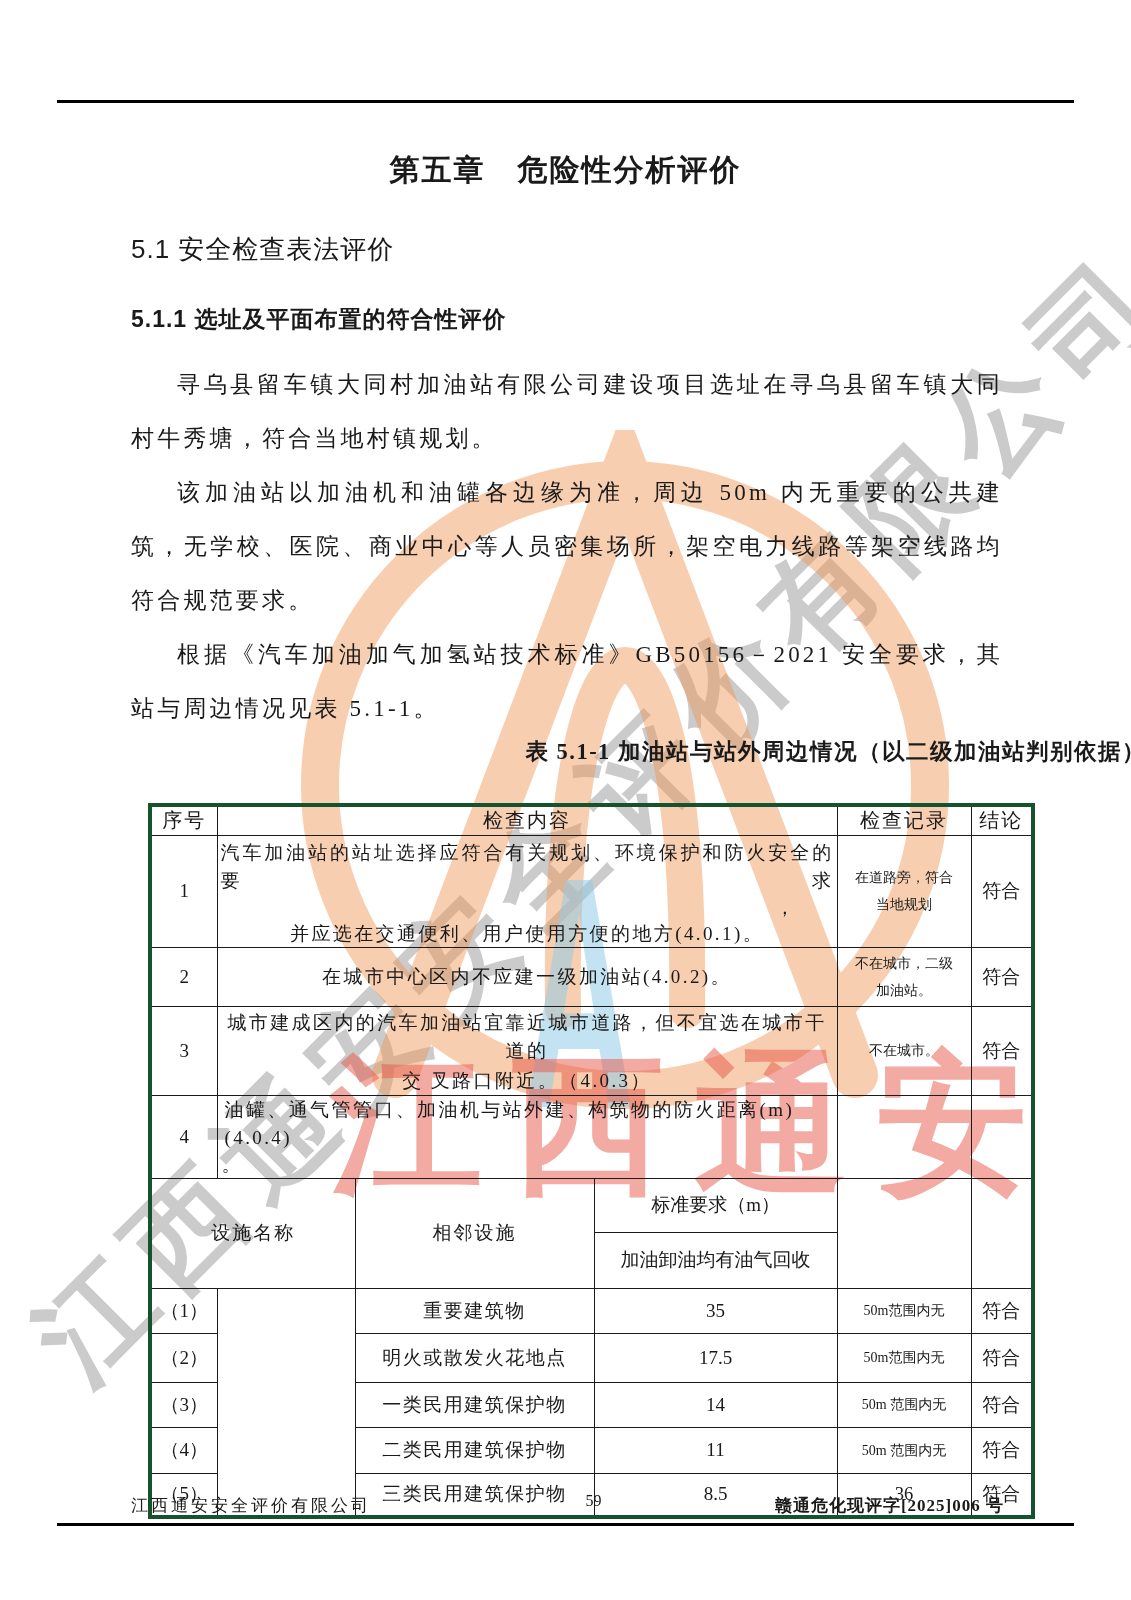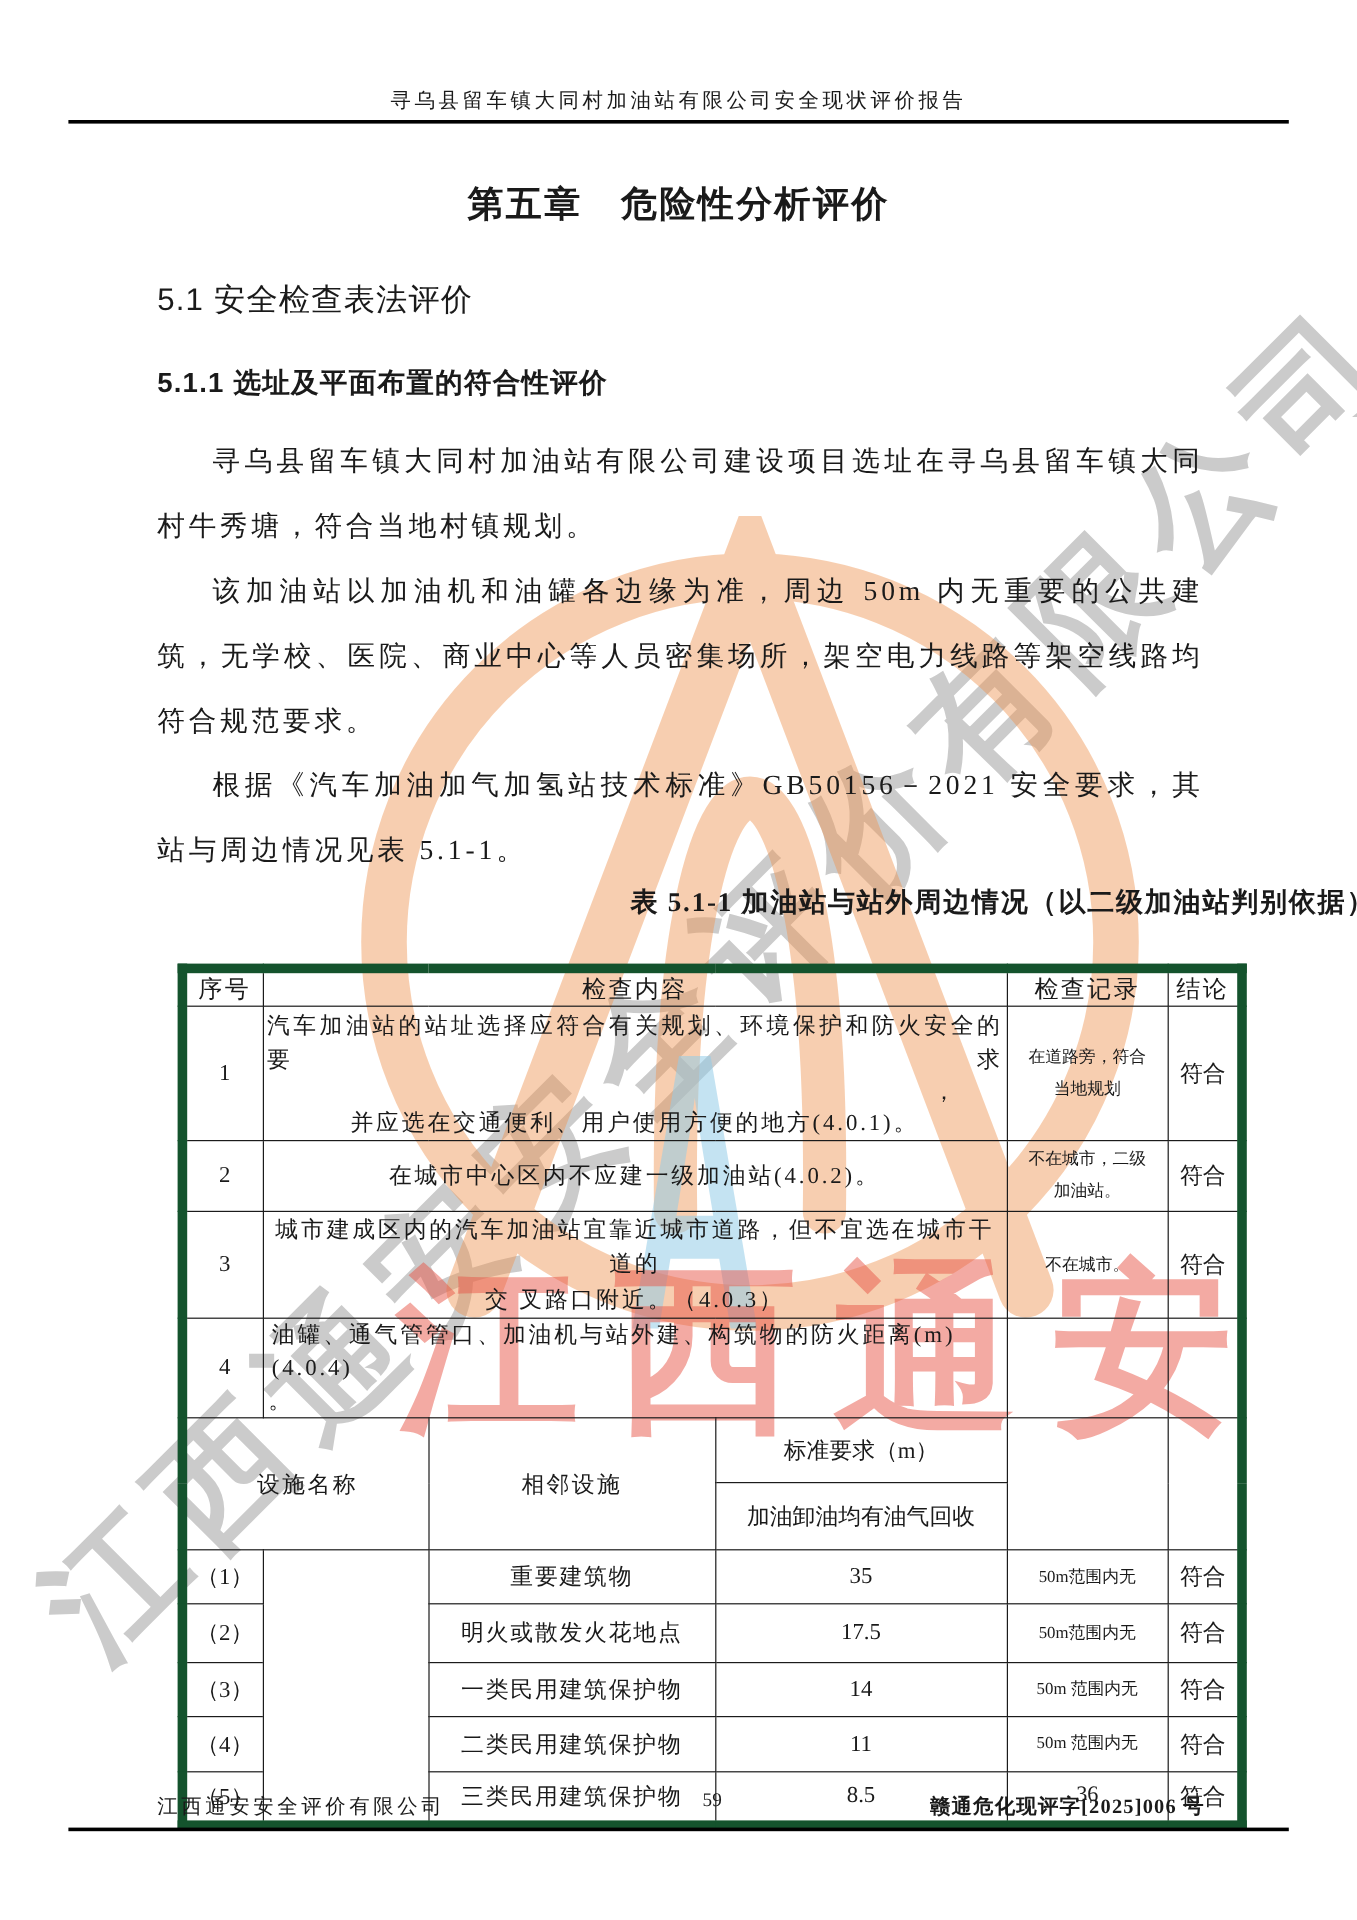--- a/index.html
+++ b/index.html
@@ -30,21 +30,21 @@
   .h-511{position:absolute;top:304px;left:131px;font-family:"Liberation Sans","DejaVu Sans",sans-serif;
          font-weight:bold;font-size:23px;letter-spacing:1px;}
   .body-text{position:absolute;top:358px;left:131px;width:872px;font-size:23px;
              letter-spacing:3.2px;line-height:54px;text-align:justify;}
   .body-text p{margin:0;text-indent:2em;}
   .tbl-title{position:absolute;top:736px;left:0;width:100%;text-align:right;font-weight:bold;
              font-size:22.5px;letter-spacing:1.5px;margin-left:15px;}
   
   table.chk{position:absolute;top:803px;left:148px;width:883px;border-collapse:collapse;
             table-layout:fixed;font-size:19px;}
-  table.chk{border:8px solid #14532d;}
+  table.chk{border:4px solid #14532d;}
   table.chk td,table.chk th{border:1.5px solid #1b1b1b;padding:0;text-align:center;
             vertical-align:middle;font-weight:normal;overflow:hidden;}
   th.hd{font-weight:bold;font-size:20px;letter-spacing:2px;}
   td.cnt{letter-spacing:2.4px;}
   .l1{text-align:justify;text-align-last:justify;padding:3px 3px 0 3px;line-height:28px;}
   .l2{text-align:right;padding-right:40px;line-height:25px;}
   .l3{text-align:center;line-height:27px;}
   .c2a{line-height:28px;padding-top:2px;text-align:center;}
   .r4a{text-align:left;padding-left:7px;line-height:28px;}
   .r4b{text-align:left;padding-left:4px;line-height:26px;}
@@ -72,21 +72,20 @@
         <path d="M 120,645 L 350,40 L 580,645" stroke-width="46" stroke-linecap="round"></path>
         <path d="M 288,580 C 282,120 418,120 412,580" stroke-width="36" stroke-linecap="round"></path>
       </g>
     </svg>
     <div class="wm-blue">A</div>
     <div class="wm-red">江西通安</div>
   </div>
 
   <div class="content">
 
-    <div class="pg-header">寻乌县留车镇大同村加油站有限公司安全现状评价报告</div>
     <div class="pg-header-rule"></div>
 
     <div class="chapter">第五章　危险性分析评价</div>
     <div class="h-51">5.1 安全检查表法评价</div>
     <div class="h-511">5.1.1 选址及平面布置的符合性评价</div>
 
     <div class="body-text">
       <p>寻乌县留车镇大同村加油站有限公司建设项目选址在寻乌县留车镇大同村牛秀塘，符合当地村镇规划。</p>
       <p>该加油站以加油机和油罐各边缘为准，周边 50m 内无重要的公共建筑，无学校、医院、商业中心等人员密集场所，架空电力线路等架空线路均符合规范要求。</p>
       <p>根据《汽车加油加气加氢站技术标准》GB50156－2021 安全要求，其站与周边情况见表 5.1-1。</p>

